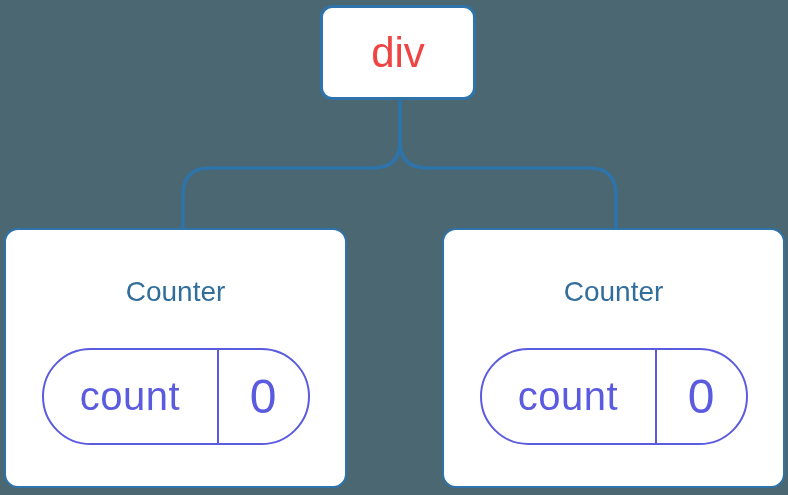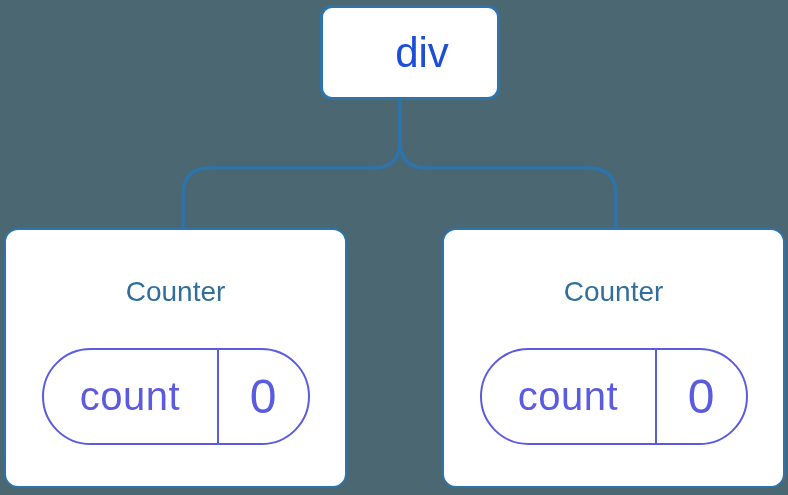--- a/index.html
+++ b/index.html
@@ -34,22 +34,21 @@
     width: 150px;
     height: 89px;
     background: #FFFFFF;
     border: 3.5px solid #2E73A9;
     border-radius: 12px;
     display: flex;
     align-items: center;
     justify-content: center;
     font-size: 42px;
     font-weight: 500;
-    color: #1d4ed8;
-    padding-left: 24px;
+    color: #ef4444;
   }
   .counter-card {
     position: absolute;
     top: 228px;
     width: 343px;
     height: 260px;
     background: #FFFFFF;
     border: 2px solid #2E73A9;
     border-radius: 14px;
     box-sizing: border-box;

